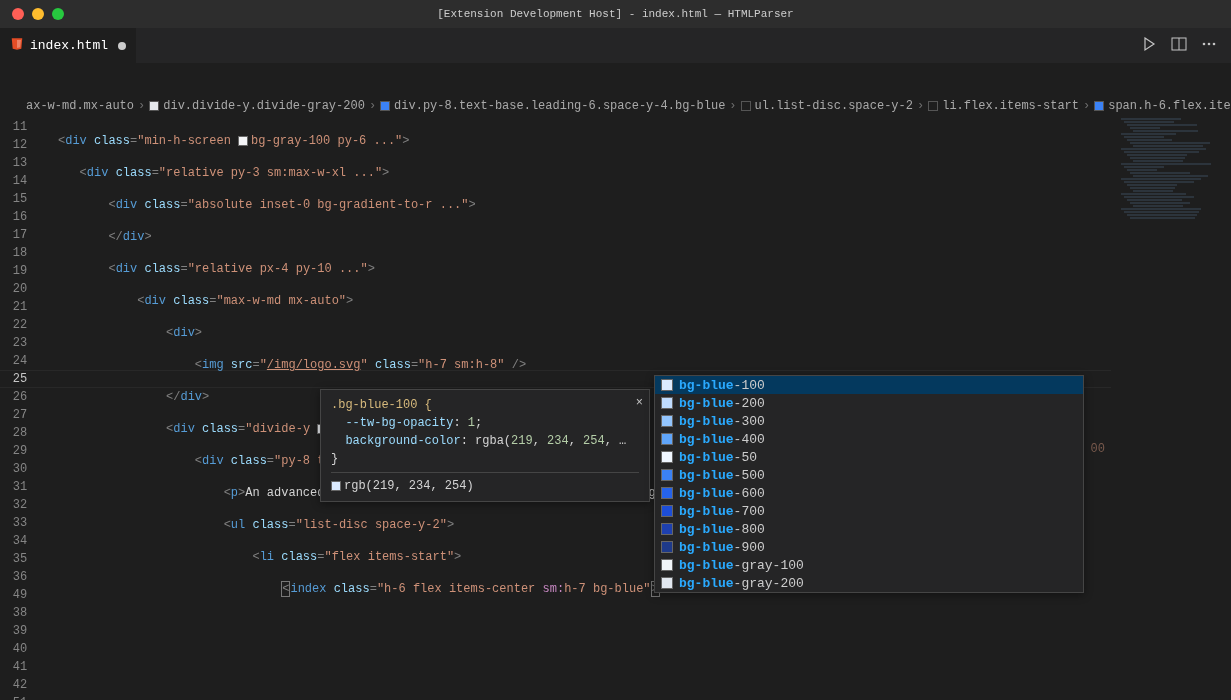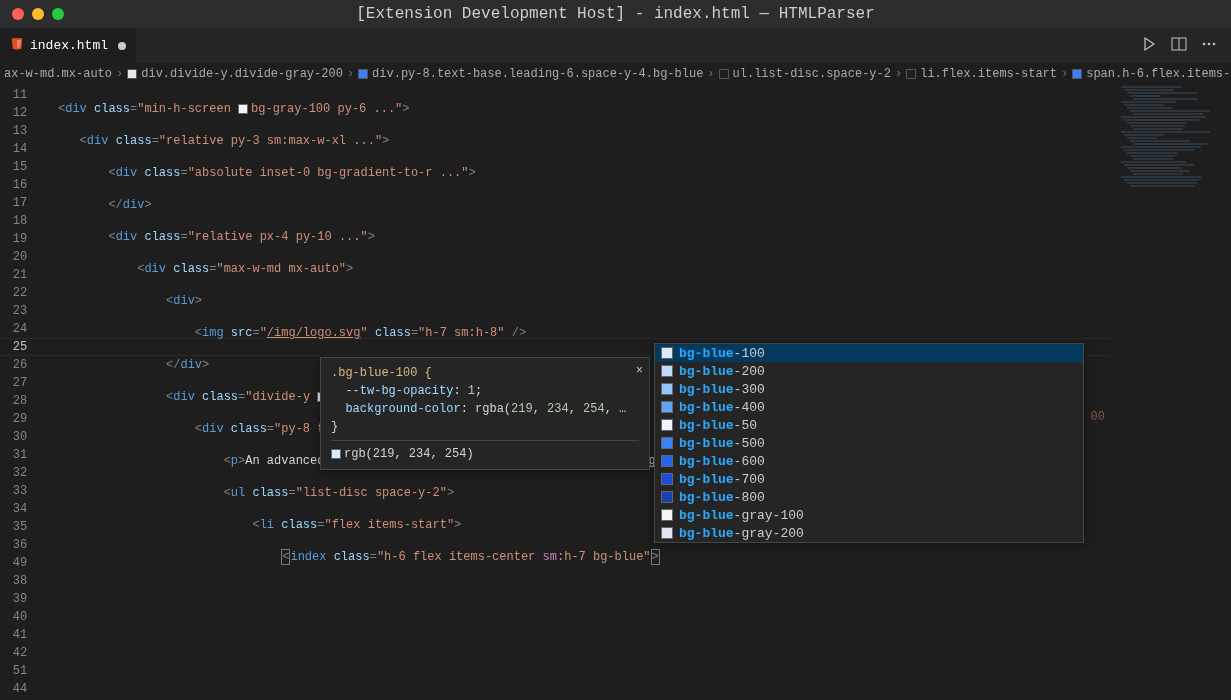--- a/index.html
+++ b/index.html
@@ -20,21 +20,21 @@
   background: #2d2d2d;
   display: flex;
   align-items: center;
   position: relative;
 }
 .traffic-lights { display: flex; gap: 8px; padding-left: 12px; align-items: center; }
 .tl { width: 12px; height: 12px; border-radius: 50%; }
 .tl-red { background: #ff5f56; }
 .tl-yellow { background: #ffbd2e; }
 .tl-green { background: #27c93f; }
-.title-text { position: absolute; left: 0; right: 0; text-align: center; color: #cccccc; font-size: 16px; pointer-events: none; }
+.title-text { position: absolute; left: 0; right: 0; text-align: center; color: #cccccc; font-size: 11px; pointer-events: none; }
 
 
 .tabbar {
   height: 35px;
   background: #252526;
   display: flex;
   align-items: stretch;
 }
 .tab {
   display: flex;
@@ -50,25 +50,26 @@
 .dirty-dot { width: 8px; height: 8px; border-radius: 50%; background: #cccccc; margin-left: 4px; }
 .tabbar-actions { margin-left: auto; display: flex; align-items: center; gap: 14px; padding-right: 14px; color: #c5c5c5; }
 .tabbar-actions svg { width: 16px; height: 16px; }
 
 
 .breadcrumbs {
   height: 22px;
   background: #1e1e1e;
   display: flex;
   align-items: center;
-  padding: 0 4px;
+  padding: 0 26px;
   color: #a9a9a9;
   font-size: 12px;
   overflow: hidden;
   white-space: nowrap;
+  margin-top: 32px;
 }
 .bc-item { display: flex; align-items: center; gap: 4px; }
 .bc-sep { margin: 0 4px; color: #6e6e6e; }
 .bc-swatch { width: 10px; height: 10px; border: 1px solid #555; display: inline-block; }
 
 
 .editor-wrap {
   position: relative;
   height: calc(700px - 28px - 35px - 22px);
   display: flex;
@@ -344,20 +345,24 @@
         <span class="suggest-swatch" style="background: rgb(37, 99, 235);"></span>
         <span class="suggest-label"><span class="match">bg-blue</span><span class="rest">-600</span></span>
       </div>
       <div class="suggest-row">
         <span class="suggest-swatch" style="background: rgb(29, 78, 216);"></span>
         <span class="suggest-label"><span class="match">bg-blue</span><span class="rest">-700</span></span>
       </div>
       <div class="suggest-row">
         <span class="suggest-swatch" style="background: rgb(30, 64, 175);"></span>
         <span class="suggest-label"><span class="match">bg-blue</span><span class="rest">-800</span></span>
+      </div>
+      <div class="suggest-row">
+        <span class="suggest-swatch" style="background: rgb(30, 58, 138);"></span>
+        <span class="suggest-label"><span class="match">bg-blue</span><span class="rest">-900</span></span>
       </div>
       <div class="suggest-row">
         <span class="suggest-swatch" style="background: rgb(241, 245, 249);"></span>
         <span class="suggest-label"><span class="match">bg-blue</span><span class="rest">-gray-100</span></span>
       </div>
       <div class="suggest-row">
         <span class="suggest-swatch" style="background: rgb(226, 232, 240);"></span>
         <span class="suggest-label"><span class="match">bg-blue</span><span class="rest">-gray-200</span></span>
       </div>
     </div>

